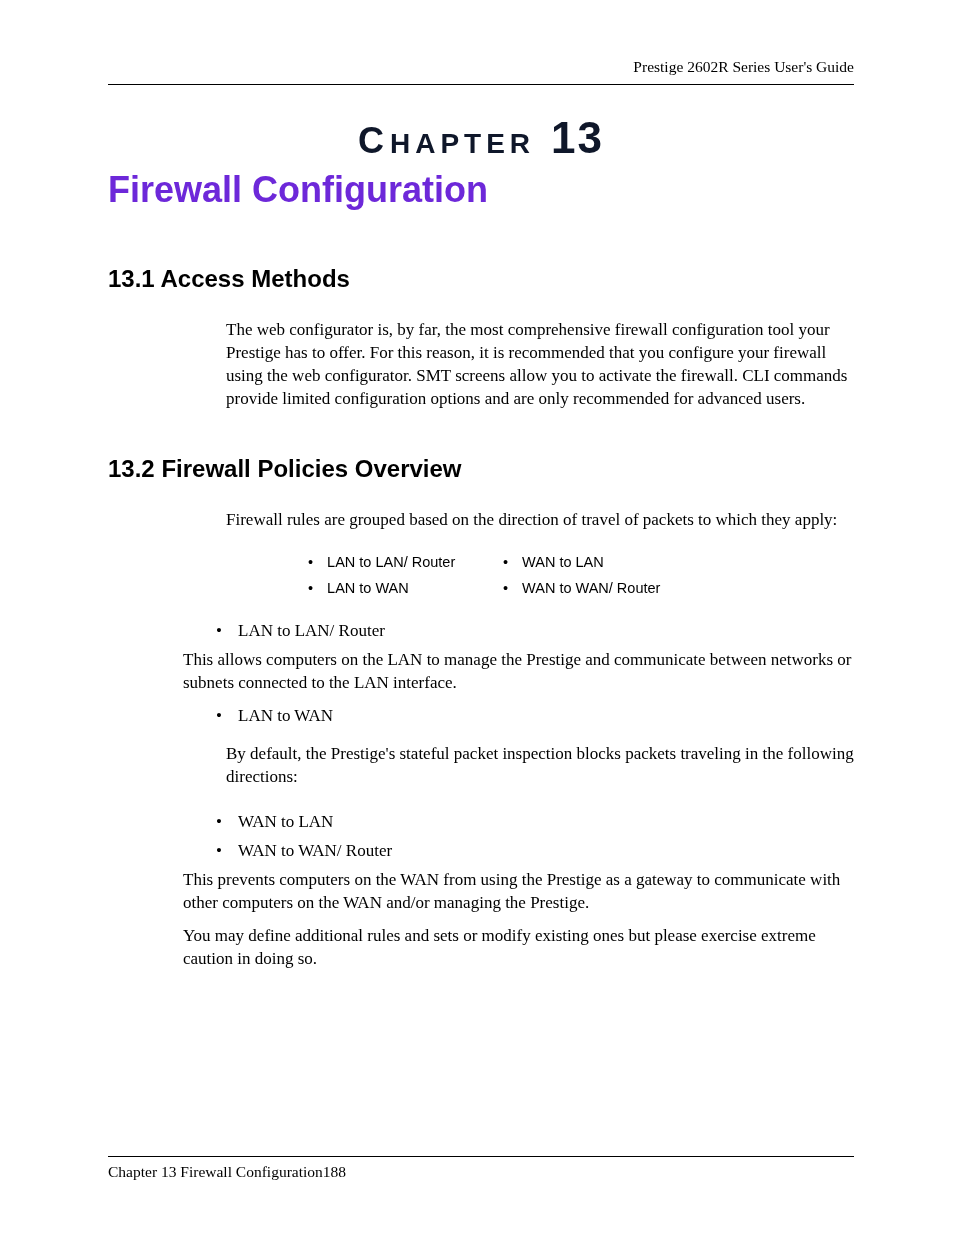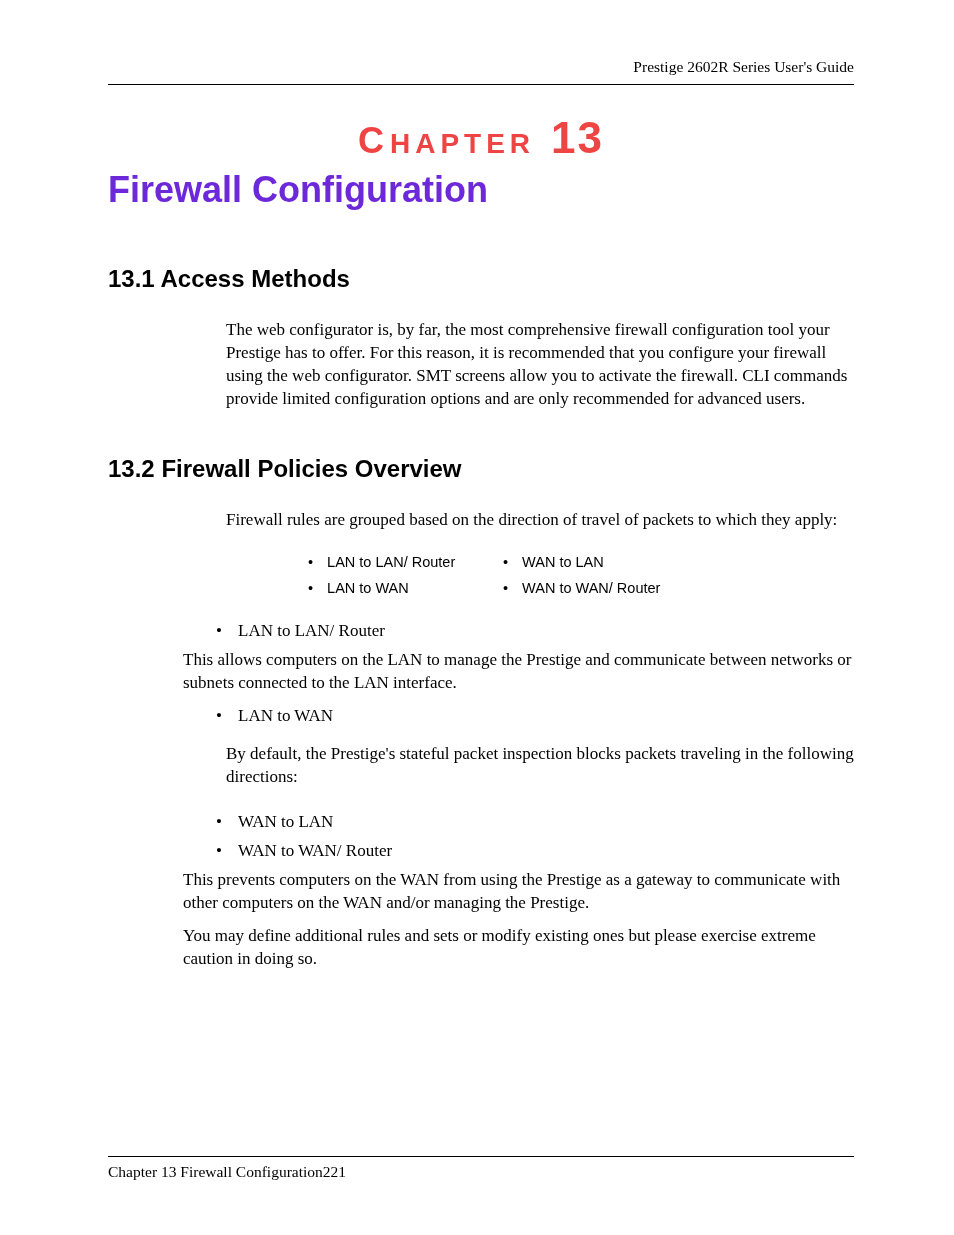--- a/index.html
+++ b/index.html
@@ -25,21 +25,21 @@
     }
     .header-rule {
       border: none;
       border-top: 1.5px solid #000;
       margin-bottom: 28px;
     }
     .chapter-number {
       text-align: center;
       font-family: Arial, Helvetica, sans-serif;
       font-weight: bold;
-      color: #ef4444;
+      color: #0f172a;
       font-size: 36px;
       letter-spacing: 6px;
       margin-top: 18px;
       margin-bottom: 6px;
     }
     .chapter-number .num {
       font-size: 44px;
       letter-spacing: 2px;
     }
     .chapter-number .small-c {
@@ -205,15 +205,15 @@
   </ul>
   <p class="sub-para">This prevents computers on the WAN from using the Prestige as a gateway to communicate with other computers on the WAN and/or managing the Prestige.</p>
   <p class="sub-para">You may define additional rules and sets or modify existing ones but please exercise extreme caution in doing so.</p>
 
 </div>
 
 <div class="footer">
   <hr class="footer-rule">
   <div class="footer-row">
     <span>Chapter 13 Firewall Configuration</span>
-    <span>221</span>
+    <span>188</span>
   </div>
 </div>
 
 </body></html>

